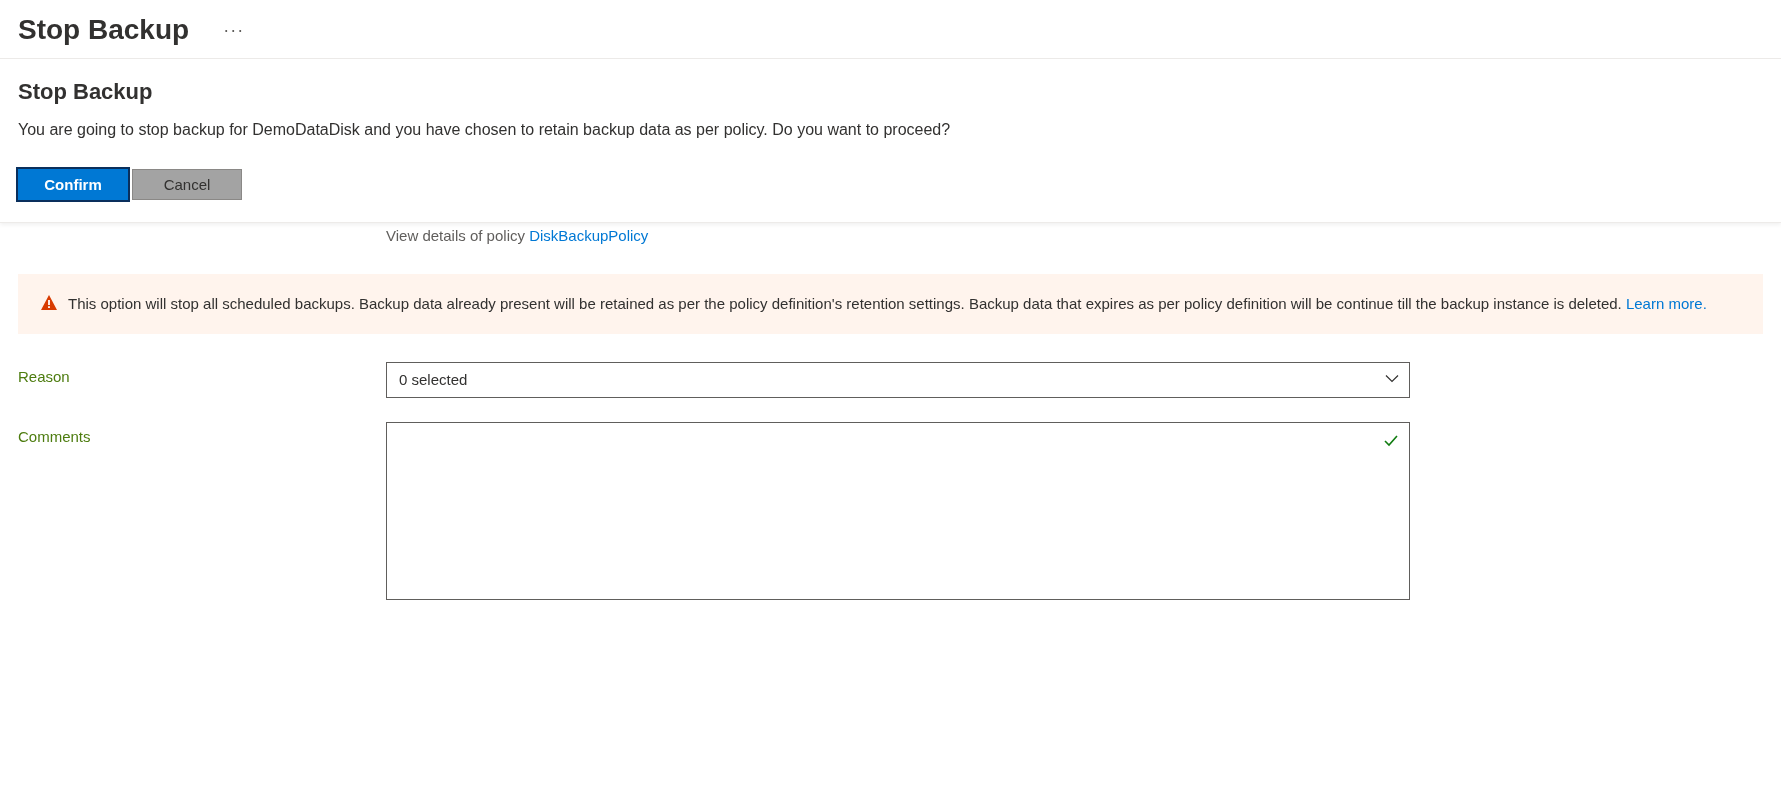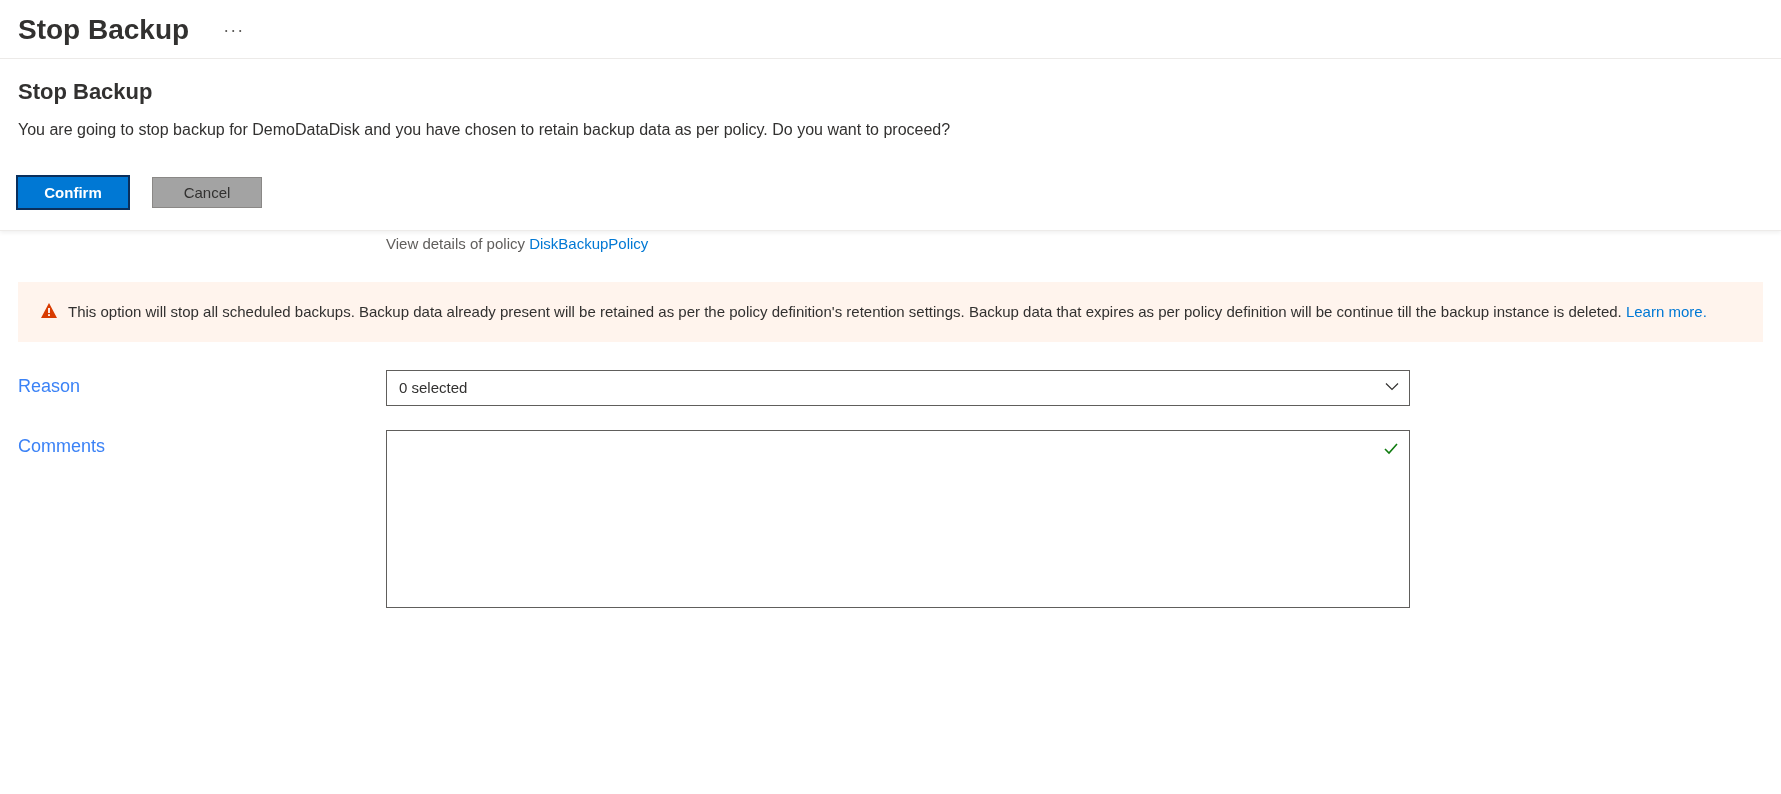--- a/index.html
+++ b/index.html
@@ -50,26 +50,26 @@
     }
     .panel-title {
       font-size: 22px;
       font-weight: 600;
       color: #323130;
       margin-bottom: 14px;
     }
     .panel-message {
       font-size: 16px;
       color: #323130;
-      margin-bottom: 36px;
+      margin-bottom: 28px;
       line-height: 1.4;
     }
     .button-row {
       display: flex;
-      gap: 24px;
+      gap: 4px;
     }
     .btn {
       padding: 6px 24px;
       font-size: 15px;
       font-family: inherit;
       cursor: pointer;
       border: 1px solid;
       min-width: 110px;
       text-align: center;
     }
@@ -120,22 +120,22 @@
       color: #0078d4;
       cursor: pointer;
     }
     .form-row {
       display: flex;
       align-items: flex-start;
       margin-bottom: 24px;
     }
     .form-label {
       width: 368px;
-      font-size: 18px;
-      color: #3b82f6;
+      font-size: 15px;
+      color: #4d7c0f;
       padding-top: 6px;
     }
     .form-control-wrap {
       flex: 1;
       max-width: 1024px;
       position: relative;
       border-radius: 10px;
     }
     .select-box {
       width: 100%;

